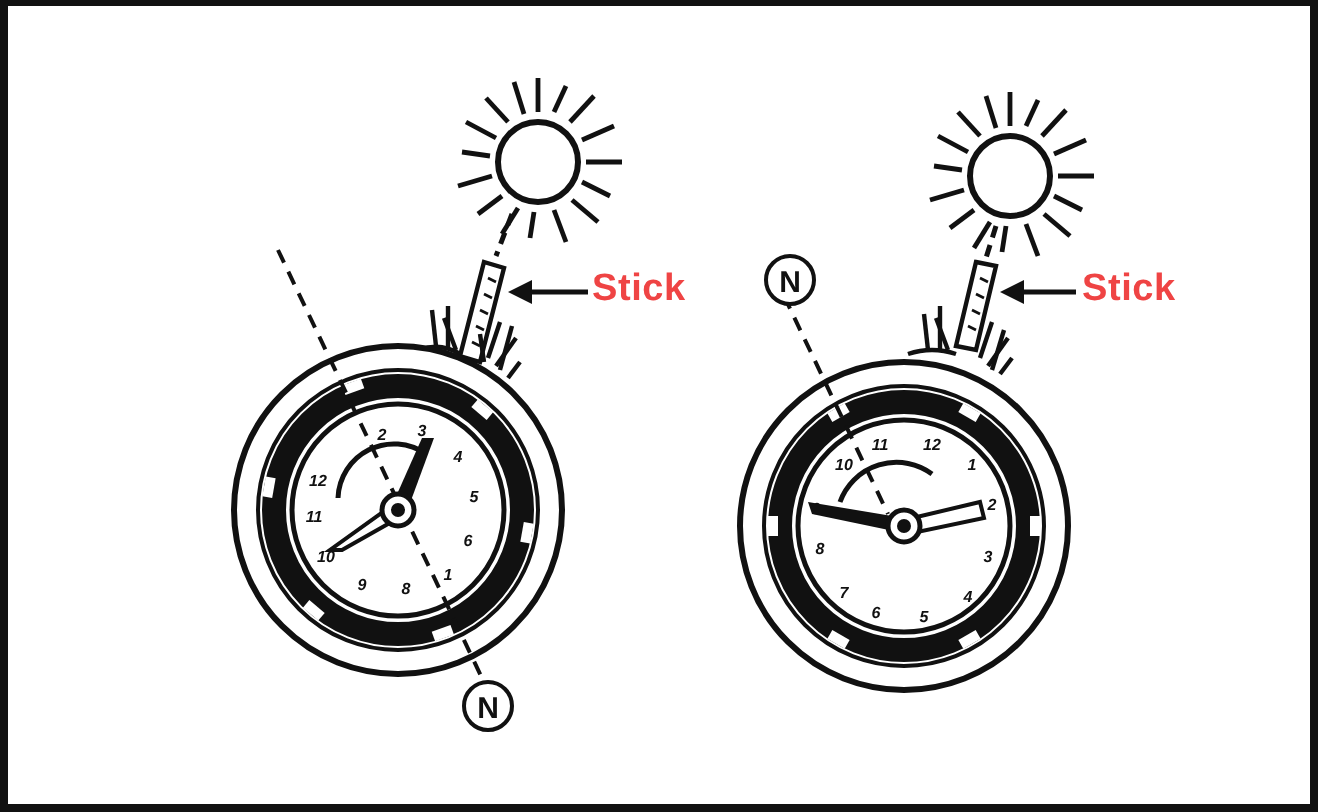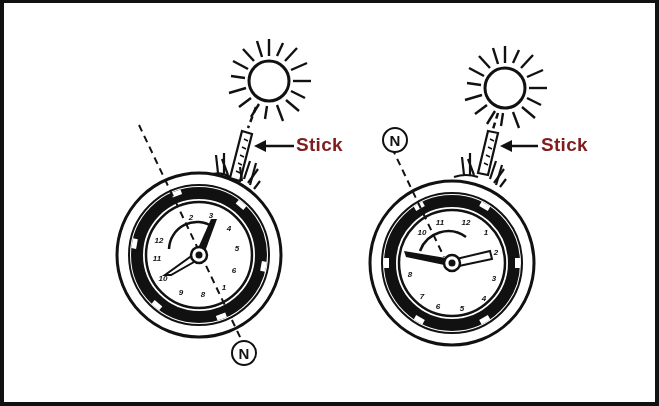--- a/index.html
+++ b/index.html
@@ -13,21 +13,21 @@
     border-right: 4px solid #111;
     border-bottom: 4px solid #111;
     background: #fff;
   }
   svg { position: absolute; left: 0; top: 0; }
   .label {
     position: absolute;
     font-family: "Liberation Sans", sans-serif;
     font-weight: bold;
     font-size: 19px;
-    color: #7f1d1d;
+    color: #ef4444;
     letter-spacing: 0.3px;
   }
   .nlabel {
     font-family: "Liberation Sans", sans-serif;
     font-weight: bold;
     font-size: 15px;
   }
   .num {
     font-family: "Liberation Sans", sans-serif;
     font-weight: bold;

